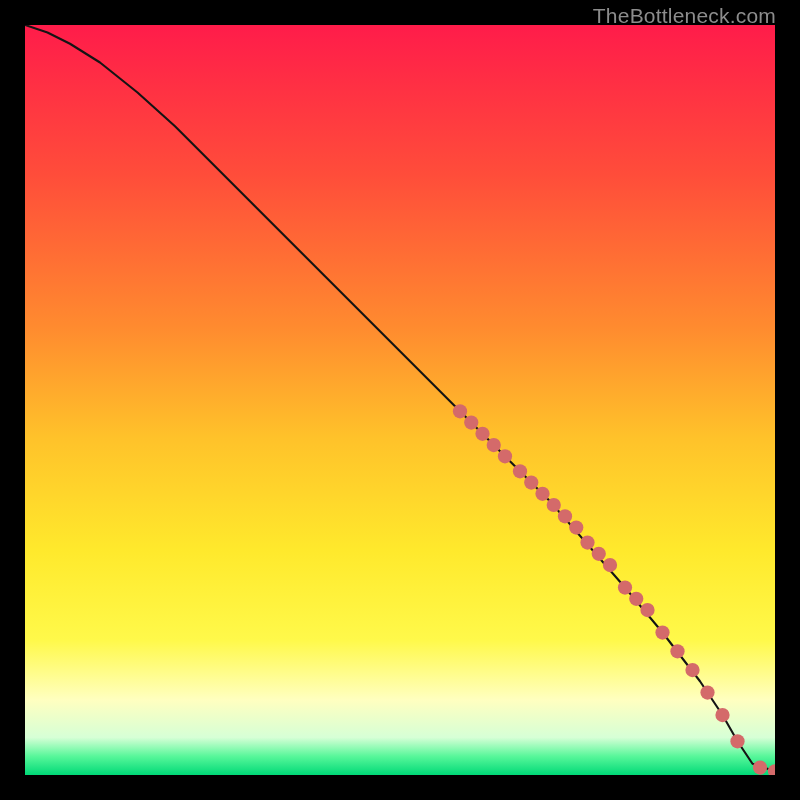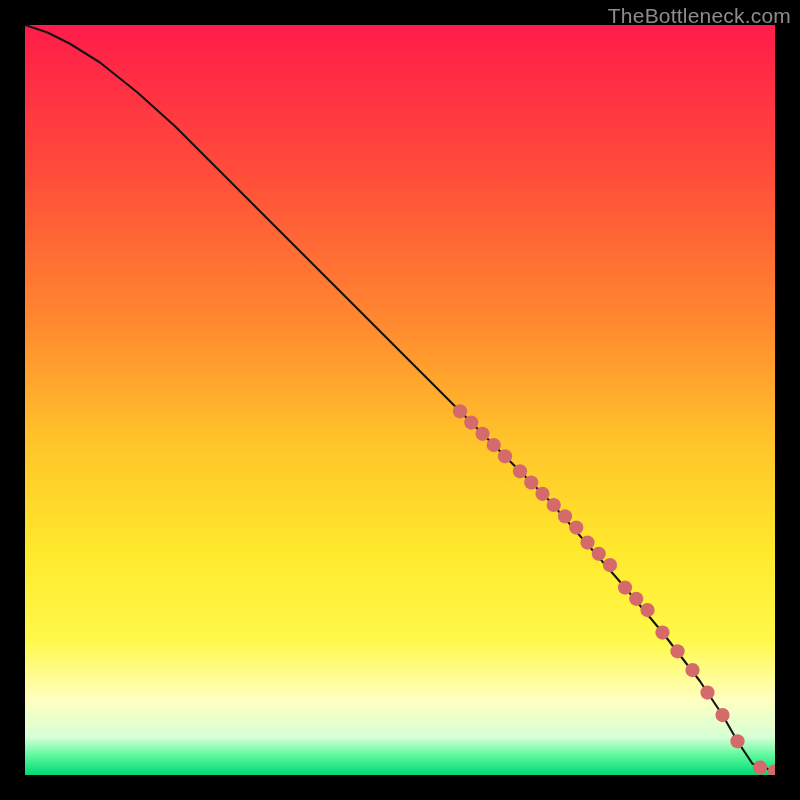--- a/index.html
+++ b/index.html
@@ -20,21 +20,21 @@
   .plot {
     position: absolute;
     left: 25px;
     top: 25px;
     width: 750px;
     height: 750px;
   }
   .watermark {
     position: absolute;
     top: 4px;
-    right: 9px;
+    right: 24px;
     color: #8c8c8c;
     font-size: 21px;
     font-weight: 500;
     letter-spacing: 0.2px;
   }
 </style>
 </head>
 <body>
 
 <div class="stage">

